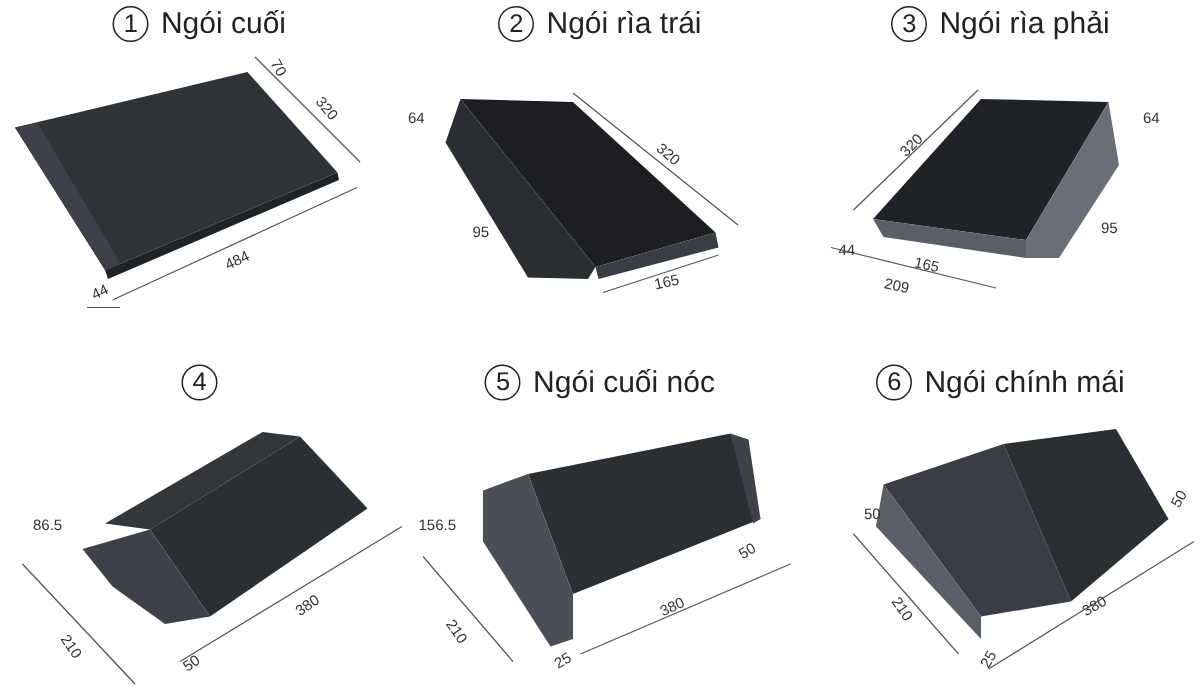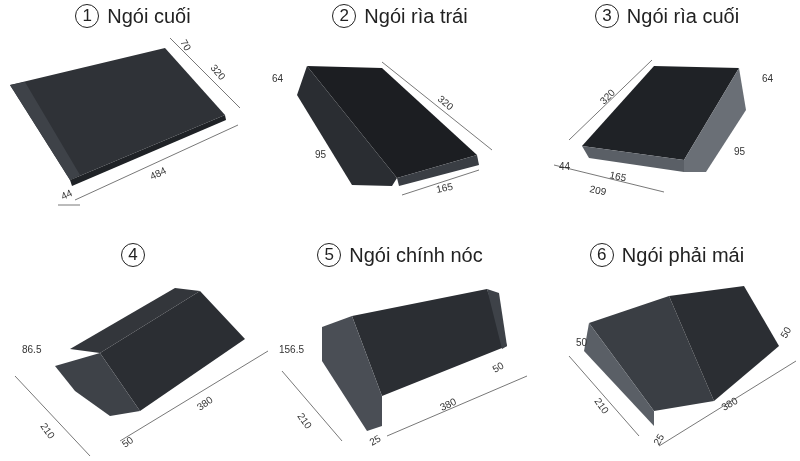--- a/index.html
+++ b/index.html
@@ -47,21 +47,21 @@
     <text class="dim" x="5" y="82">64</text>
     <text class="dim" x="170" y="100" transform="rotate(40 170 100)">320</text>
     <text class="dim" x="48" y="158">95</text>
     <text class="dim" x="170" y="193" transform="rotate(-12 170 193)">165</text>
   </svg>
 </div>
 
 <div class="panel" style="left:534px;top:0;">
   <div class="title">
     <span class="num">3</span>
-    <span>Ngói rìa cuối</span>
+    <span>Ngói rìa phải</span>
   </div>
   <svg width="266" height="230">
     <polygon points="120,66 205,68 150,160 48,146" fill="#1f2226"></polygon>
     <polygon points="48,146 150,160 150,172 55,158" fill="#5a5f66"></polygon>
     <polygon points="205,68 212,110 172,172 150,172 150,160" fill="#6a6f76"></polygon>
     <line class="dl" x1="118" y1="60" x2="35" y2="140"></line>
     <line class="dl" x1="20" y1="165" x2="130" y2="192"></line>
     <text class="dim" x="70" y="105" transform="rotate(-45 70 105)">320</text>
     <text class="dim" x="228" y="82">64</text>
     <text class="dim" x="200" y="155">95</text>
@@ -84,40 +84,40 @@
     <text class="dim" x="22" y="122">86.5</text>
     <text class="dim" x="40" y="195" transform="rotate(55 40 195)">210</text>
     <text class="dim" x="125" y="217" transform="rotate(-35 125 217)">50</text>
     <text class="dim" x="200" y="180" transform="rotate(-35 200 180)">380</text>
   </svg>
 </div>
 
 <div class="panel" style="left:267px;top:231px;">
   <div class="title" style="top:12px;">
     <span class="num">5</span>
-    <span>Ngói chính nóc</span>
+    <span>Ngói cuối nóc</span>
   </div>
   <svg width="266" height="230">
     <polygon points="85,85 220,58 240,115 115,165" fill="#2b2e33"></polygon>
     <polygon points="55,96 85,85 115,165 115,195 100,200 55,130" fill="#4a4e55"></polygon>
     <polygon points="220,58 232,62 240,115 235,118" fill="#3e4248"></polygon>
     <line class="dl" x1="15" y1="140" x2="75" y2="210"></line>
     <line class="dl" x1="120" y1="205" x2="260" y2="145"></line>
     <text class="dim" x="12" y="122">156.5</text>
     <text class="dim" x="30" y="185" transform="rotate(55 30 185)">210</text>
     <text class="dim" x="105" y="215" transform="rotate(-30 105 215)">25</text>
     <text class="dim" x="175" y="180" transform="rotate(-25 175 180)">380</text>
     <text class="dim" x="228" y="142" transform="rotate(-30 228 142)">50</text>
   </svg>
 </div>
 
 <div class="panel" style="left:534px;top:231px;">
   <div class="title" style="top:12px;">
     <span class="num">6</span>
-    <span>Ngói phải mái</span>
+    <span>Ngói chính mái</span>
   </div>
   <svg width="266" height="230">
     <polygon points="55,92 135,65 180,170 120,180" fill="#3a3e44"></polygon>
     <polygon points="135,65 210,55 245,115 180,170" fill="#2b2e33"></polygon>
     <polygon points="55,92 120,180 120,195 50,120" fill="#5a5f66"></polygon>
     <line class="dl" x1="35" y1="125" x2="105" y2="205"></line>
     <line class="dl" x1="125" y1="215" x2="262" y2="130"></line>
     <text class="dim" x="42" y="115">50</text>
     <text class="dim" x="60" y="170" transform="rotate(55 60 170)">210</text>
     <text class="dim" x="125" y="215" transform="rotate(-60 125 215)">25</text>

